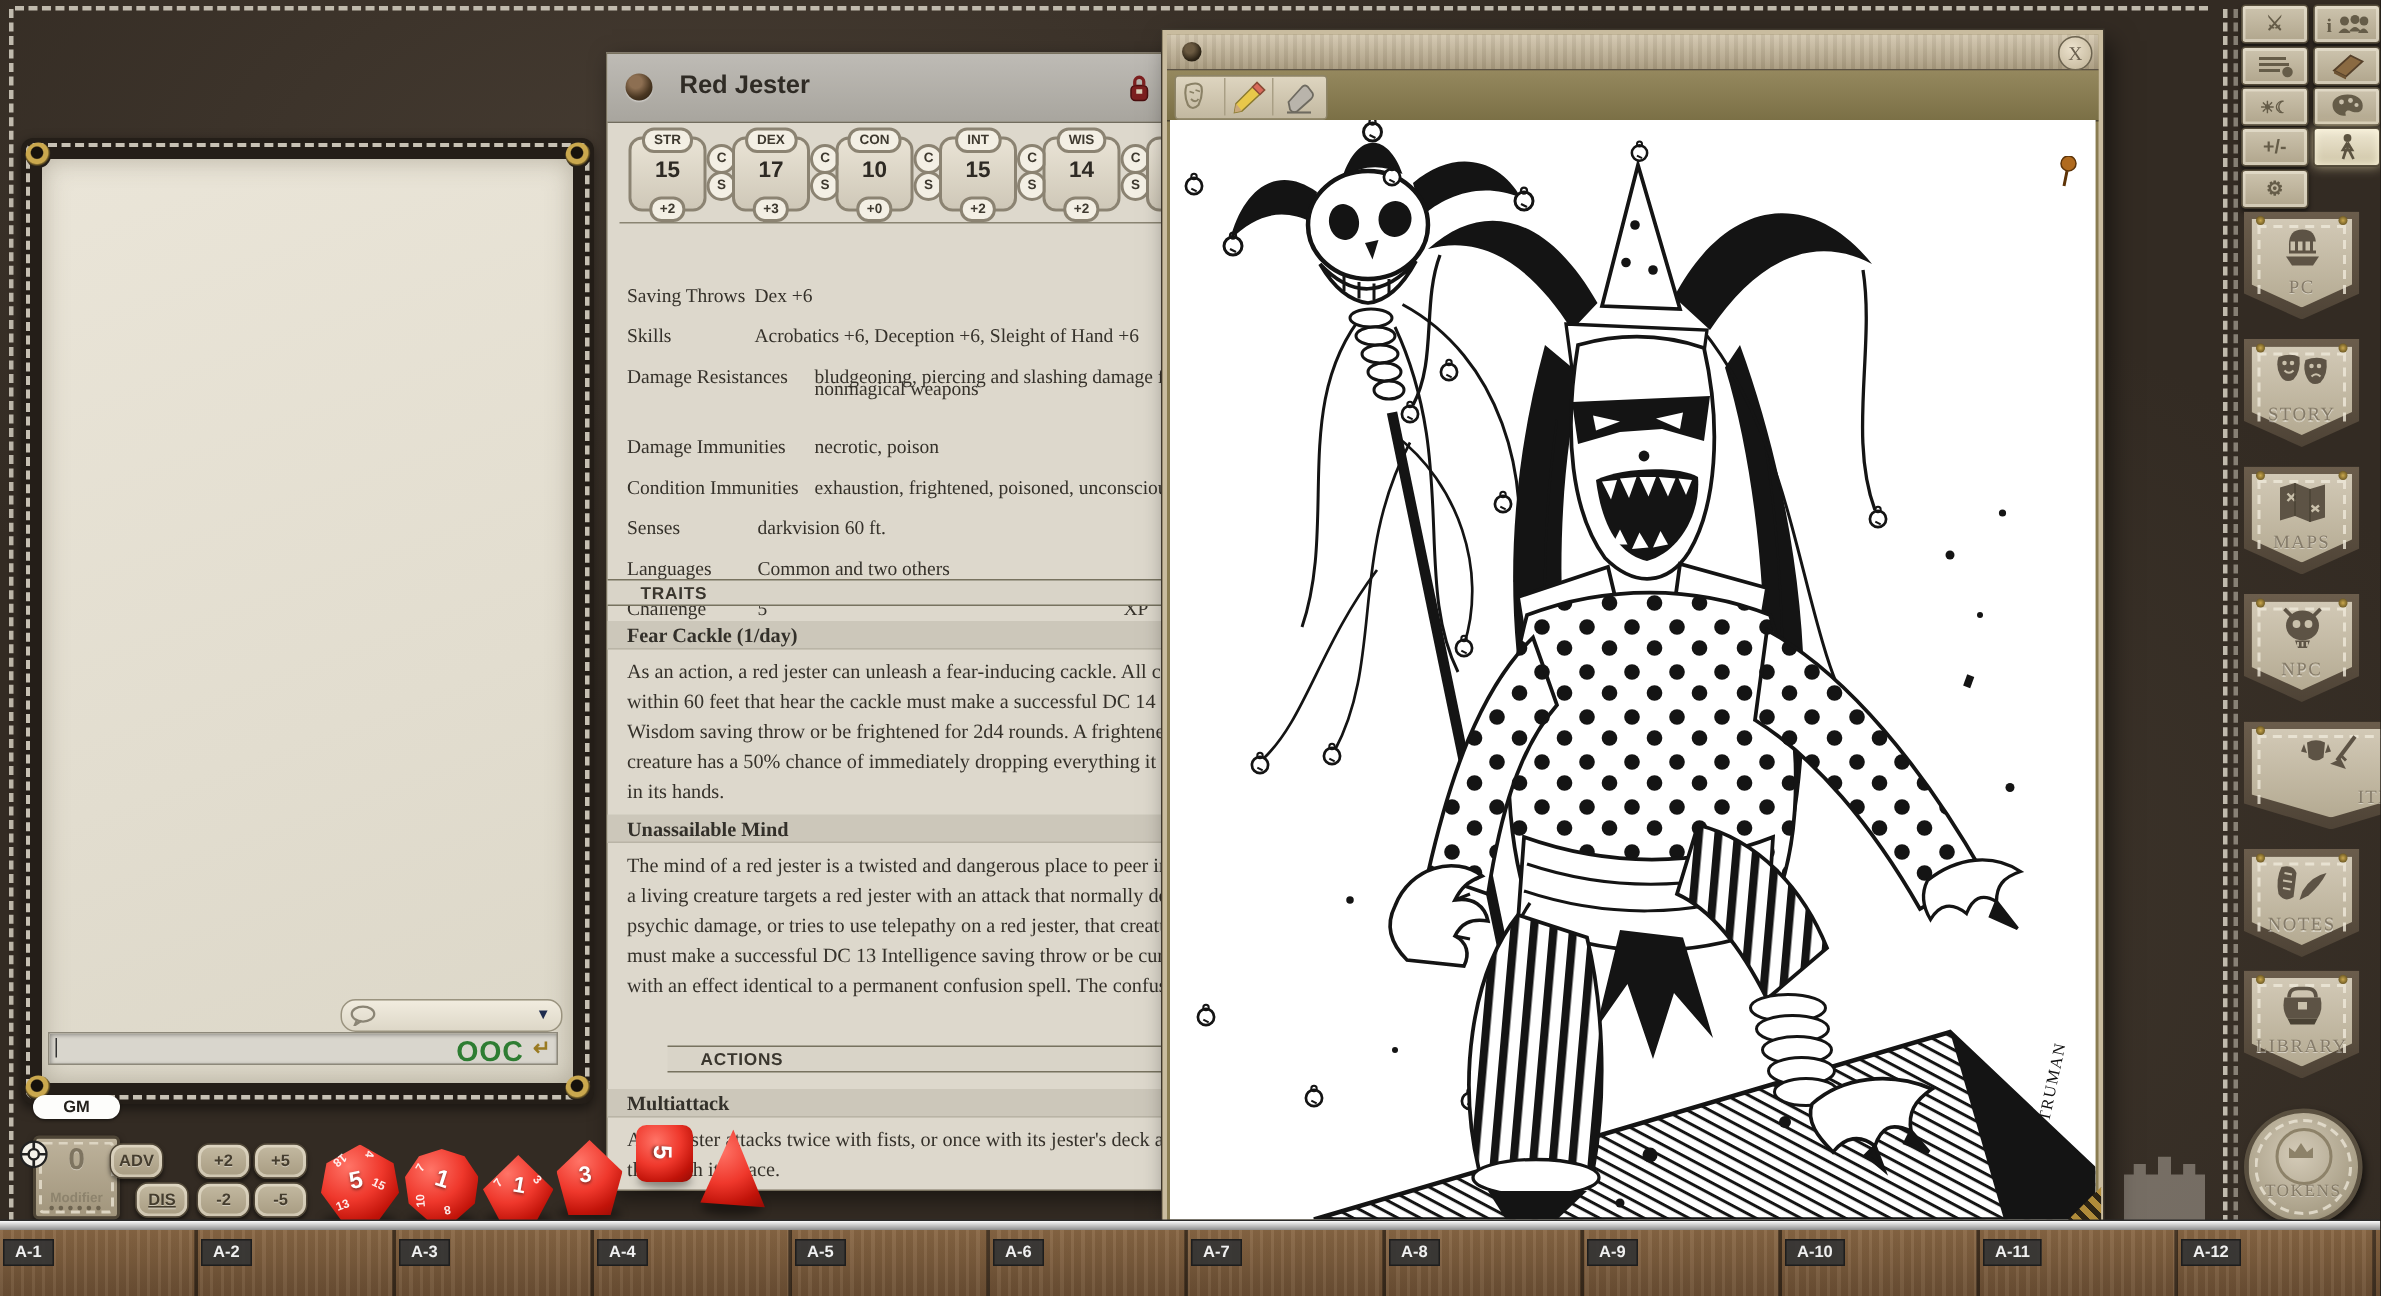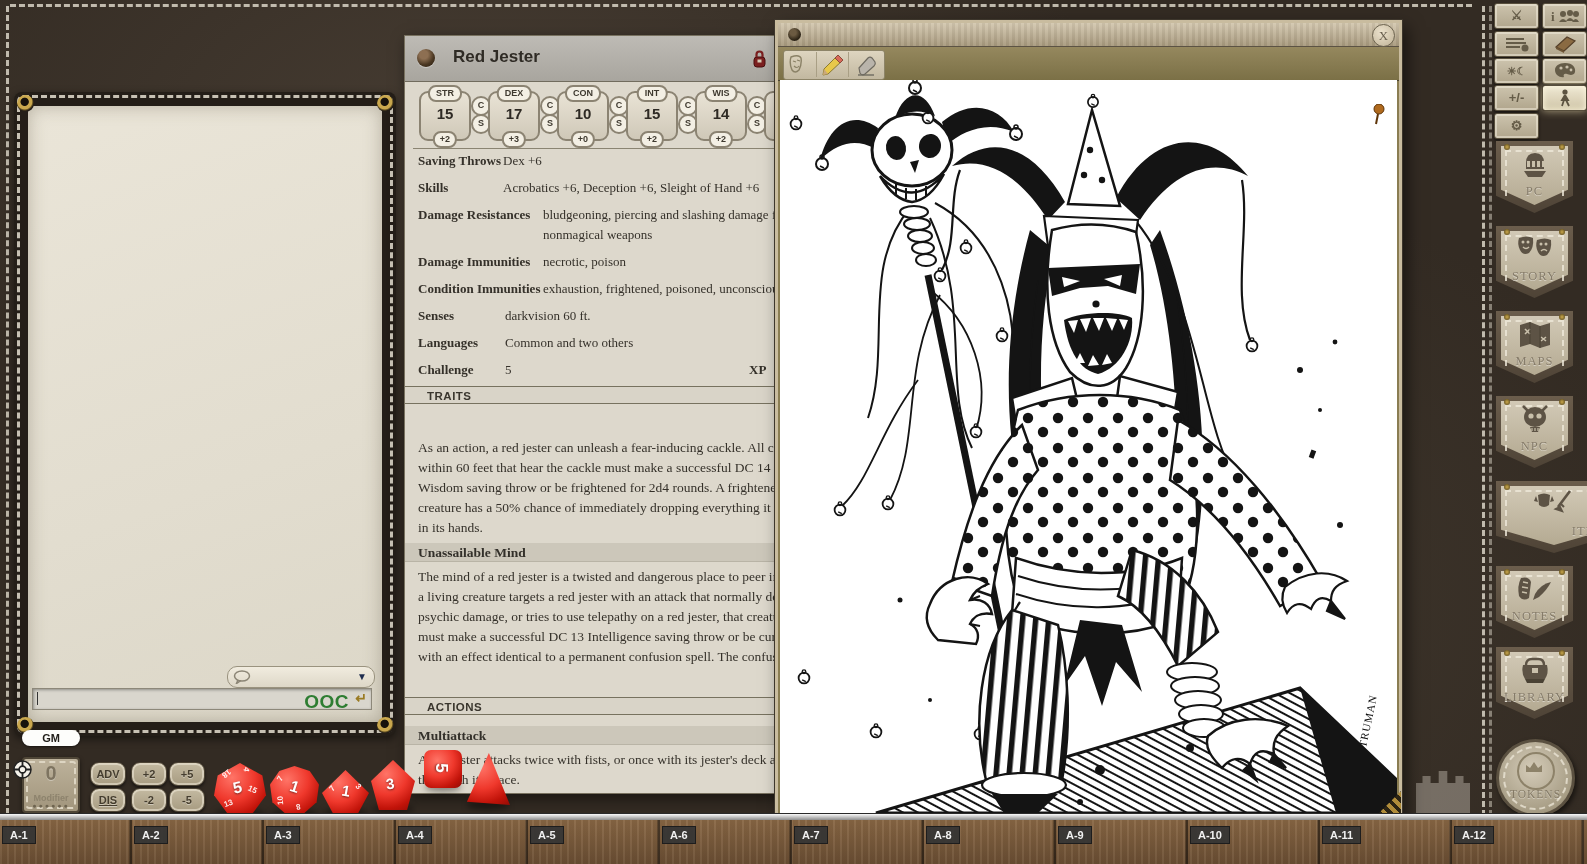--- a/index.html
+++ b/index.html
@@ -63,21 +63,21 @@
     background:linear-gradient(#e9e3d5,#cfc8b8);}
   .abox .nm{position:absolute;left:50%;top:-8px;transform:translateX(-50%);padding:0 6px;height:13px;line-height:13px;
     background:#f3efe4;border:2px solid #8b8372;border-radius:8px;font-size:9px;font-weight:bold;color:#3e392f;white-space:nowrap;}
   .abox .sc{position:absolute;width:100%;top:12px;text-align:center;font-size:15px;font-weight:bold;color:#2e2a24;}
   .abox .md{position:absolute;left:50%;bottom:-9px;transform:translateX(-50%);padding:0 5px;height:13px;line-height:13px;
     background:#f3efe4;border:2px solid #8b8372;border-radius:8px;font-size:9px;font-weight:bold;color:#3e392f;}
   .cs{position:absolute;width:16px;height:16px;border:2px solid #8b8372;border-radius:50%;background:#f3efe4;
     text-align:center;line-height:15px;font-size:9px;font-weight:bold;color:#3e392f;}
   .hr{position:absolute;left:8px;right:8px;height:0;border-top:1px solid #8a8472;}
   .srow{position:absolute;left:13px;white-space:nowrap;font-size:13px;color:#35312a;}
-  .srow .lbl{display:inline-block;font-weight:bold;}
+  .srow .lbl{display:inline-block;font-weight:normal;margin-top:36px;}
   .srow .lbl.w1{width:85px;} .srow .lbl.w2{width:125px;} .srow .lbl.w3{width:87px;}
   .secbar{position:absolute;left:0;width:100%;height:18px;background:#d9d4c8;
     border-top:1px solid #77725f;border-bottom:1px solid #77725f;
     font-family:"Liberation Sans",sans-serif;font-size:11.5px;font-weight:bold;letter-spacing:.5px;color:#3a362e;
     line-height:18px;padding-left:22px;box-sizing:border-box;}
   .traitbar{position:absolute;left:0;width:100%;height:19px;background:#ccc7ba;border-bottom:1px solid #b9b4a6;
     font-size:13.5px;font-weight:bold;color:#33302a;line-height:19px;padding-left:13px;box-sizing:border-box;}
   .para{position:absolute;left:13px;font-size:13.5px;line-height:20px;color:#35312a;white-space:nowrap;}
   
   #img-window{left:775px;top:20px;width:627px;height:798px;z-index:30;
@@ -176,21 +176,21 @@
     <div class="inner"></div>
     <div class="val">0</div>
     <div class="lbl">Modifier</div>
     <div class="dots">●●●●●●</div>
   </div>
   <svg class="abs" id="crosshair" viewBox="0 0 19 19">
     <circle cx="9.5" cy="9.5" r="8.5" fill="#f5f2ea" stroke="#222" stroke-width="1.5"></circle>
     <circle cx="9.5" cy="9.5" r="3.4" fill="none" stroke="#222" stroke-width="1.6"></circle>
     <path d="M9.5 1 V6 M9.5 13 V18 M1 9.5 H6 M13 9.5 H18" stroke="#222" stroke-width="1.8"></path>
   </svg>
-  <div class="rollbtn" style="left:90px;top:762px;">ADV</div>
+  <div class="rollbtn" style="left:73px;top:762px;">ADV</div>
   <div class="rollbtn" style="left:131px;top:762px;">+2</div>
   <div class="rollbtn" style="left:169px;top:762px;">+5</div>
   <div class="rollbtn" style="left:90px;top:788px;text-decoration:underline;">DIS</div>
   <div class="rollbtn" style="left:131px;top:788px;">-2</div>
   <div class="rollbtn" style="left:169px;top:788px;">-5</div>
 
   <div class="abs" id="rj-window">
     <div id="rj-header"></div>
     <div id="rj-knob"></div>
     <div id="rj-title">Red Jester</div>
@@ -244,36 +244,37 @@
     <div class="srow serif" style="top:171px;"><span class="lbl w2">Damage Resistances</span><span>bludgeoning, piercing and slashing damage from</span></div>
     <div class="srow serif" style="top:191px;"><span class="lbl w2"></span><span>nonmagical weapons</span></div>
     <div class="srow serif" style="top:218px;"><span class="lbl w2">Damage Immunities</span><span>necrotic, poison</span></div>
     <div class="srow serif" style="top:245px;"><span class="lbl w2">Condition Immunities</span><span>exhaustion, frightened, poisoned, unconscious</span></div>
     <div class="srow serif" style="top:272px;"><span class="lbl w3">Senses</span><span>darkvision 60 ft.</span></div>
     <div class="srow serif" style="top:299px;"><span class="lbl w3">Languages</span><span>Common and two others</span></div>
     <div class="srow serif" style="top:326px;"><span class="lbl w3">Challenge</span><span>5</span></div>
     <div class="srow serif" style="top:326px;left:344px;"><span class="lbl">XP</span></div>
 
     <div class="secbar" style="top:350px;">TRAITS</div>
+    <div class="traitbar serif" style="top:378px;">Fear Cackle (1/day)</div>
     <div class="para serif" style="top:402px;">
       <div>As an action, a red jester can unleash a fear-inducing cackle. All creatures</div>
       <div>within 60 feet that hear the cackle must make a successful DC 14</div>
       <div>Wisdom saving throw or be frightened for 2d4 rounds. A frightened</div>
       <div>creature has a 50% chance of immediately dropping everything it holds</div>
       <div>in its hands.</div>
     </div>
     <div class="traitbar serif" style="top:507px;">Unassailable Mind</div>
     <div class="para serif" style="top:531px;">
       <div>The mind of a red jester is a twisted and dangerous place to peer into. If</div>
       <div>a living creature targets a red jester with an attack that normally does</div>
       <div>psychic damage, or tries to use telepathy on a red jester, that creature</div>
       <div>must make a successful DC 13 Intelligence saving throw or be cursed</div>
       <div>with an effect identical to a permanent confusion spell. The confusion</div>
     </div>
-    <div class="secbar" style="top:661px;">ACTIONS</div>
+    <div class="secbar" style="top:661px;margin-left:40px;">ACTIONS</div>
     <div class="traitbar serif" style="top:690px;">Multiattack</div>
     <div class="para serif" style="top:714px;">
       <div>A red jester attacks twice with fists, or once with its jester's deck and</div>
       <div>then with its mace.</div>
     </div>
   </div>
 
   <div class="die" style="left:214px;top:763px;width:52px;height:52px;z-index:20;">
     <div class="shadow"></div>
     <div class="dbody" style="clip-path:polygon(50% 0%,93% 24%,100% 62%,72% 100%,28% 100%,0% 62%,7% 24%);"></div>

